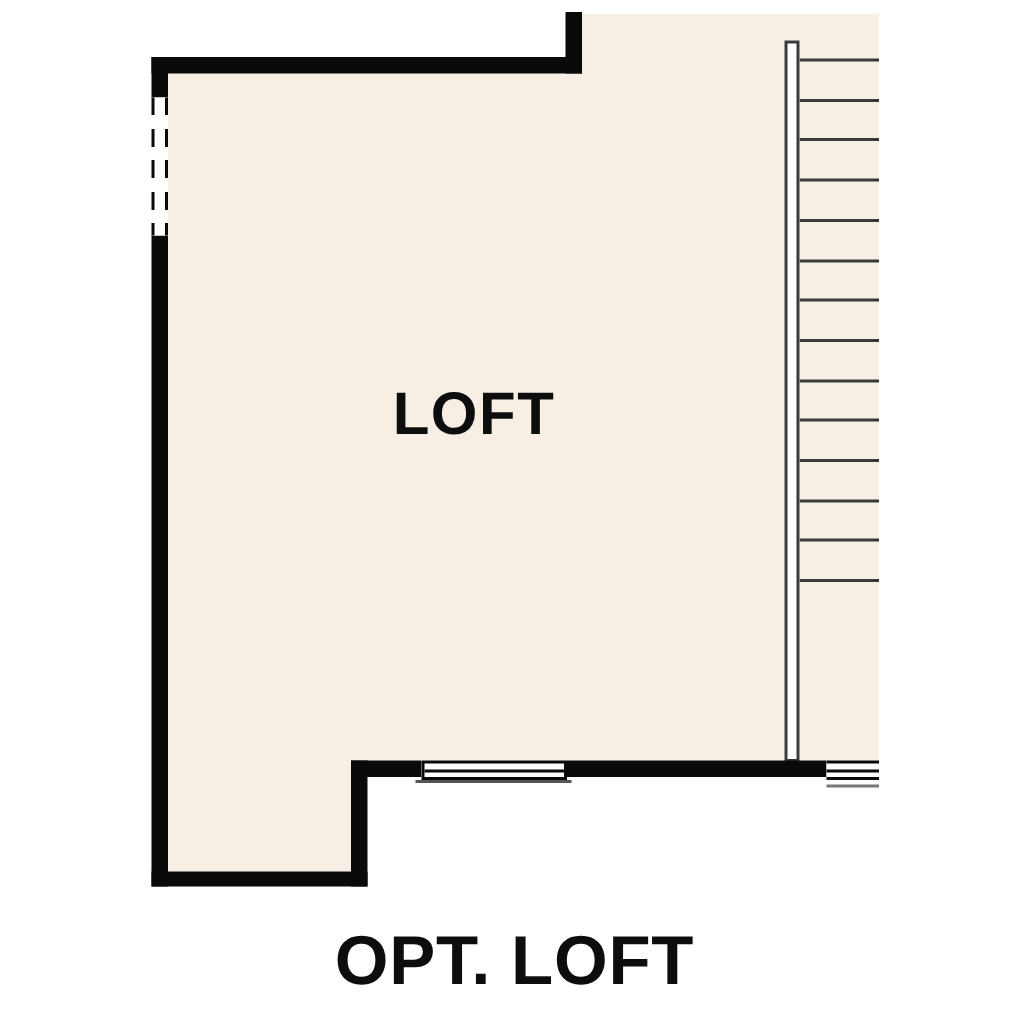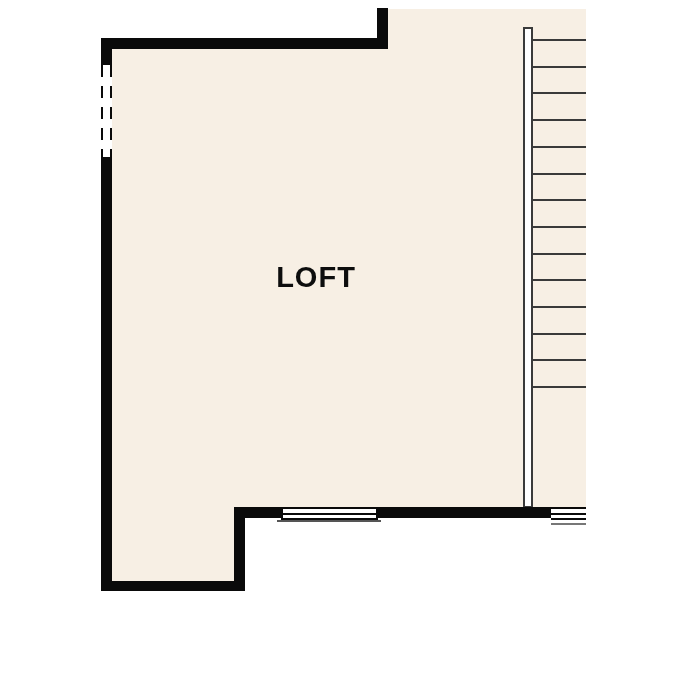--- a/index.html
+++ b/index.html
@@ -103,21 +103,21 @@
     position: absolute;
     left: 551px; top: 523px; width: 35px; height: 2px;
     background: var(--sill, #777777);
   }
 
   
   .room-label {
     position: absolute;
     left: 316px; top: 277px;
     transform: translate(-50%, -50%);
-    font-size: 29px;
+    font-size: 40px;
     font-weight: bold;
     letter-spacing: 1px;
     color: var(--text, #0d0d0d);
     white-space: nowrap;
   }
   .caption {
     position: absolute;
     left: 343px; top: 640px;
     transform: translate(-50%, -50%);
     font-size: 46px;
@@ -169,14 +169,15 @@
   </div>
   <div class="sill-left"></div>
 
   <div class="window window-right">
     <div class="mid"></div>
   </div>
   <div class="sill-right"></div>
 
   <div class="room-label">LOFT</div>
 
+  <div class="caption">OPT. LOFT</div>
 
 </div>
 
 </body></html>

